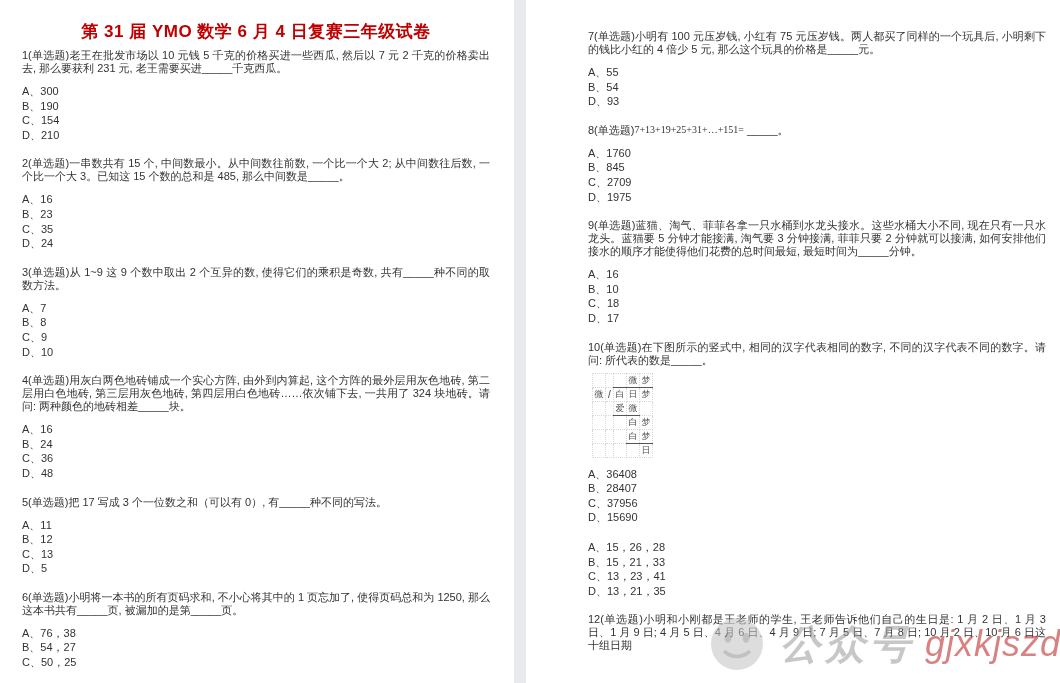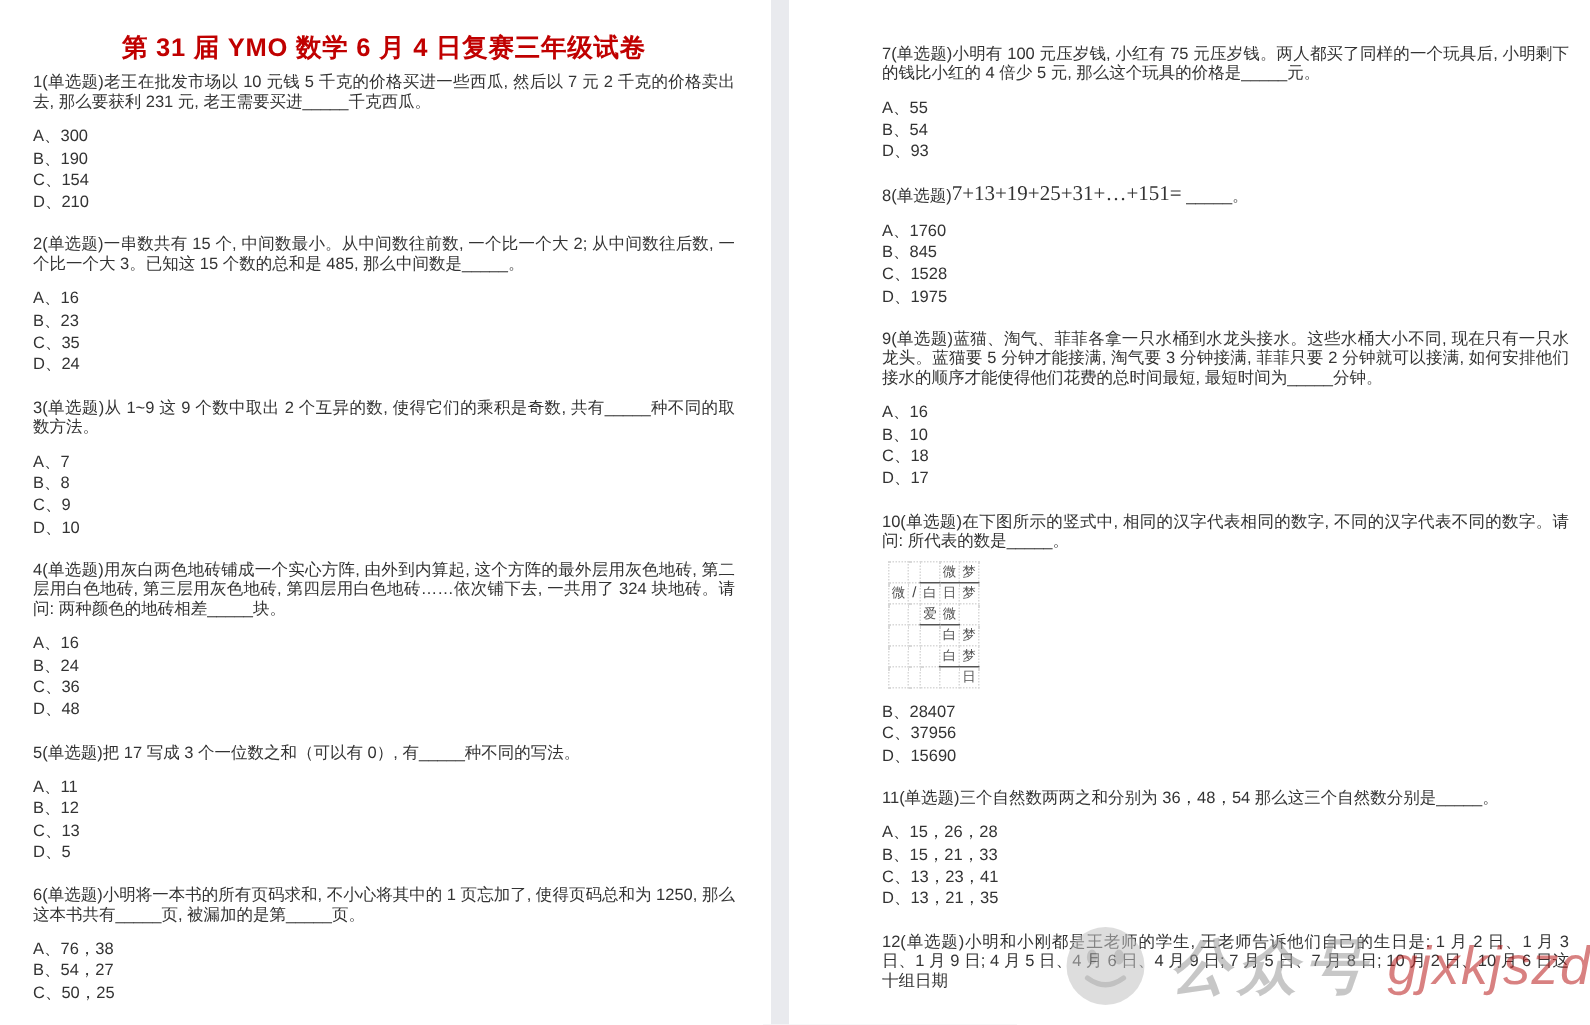--- a/index.html
+++ b/index.html
@@ -39,21 +39,21 @@
   }
   .opts { list-style: none; margin-top: 9px; }
   .opts li {
     font-size: 11px;
     line-height: 14.6px;
     color: #333333;
     white-space: pre;
   }
   .serif {
     font-family: "Liberation Serif", "DejaVu Serif", serif;
-    font-size: 14px;
+    font-size: 10px;
     position: relative; top: -1px;
   }
 
   
   .div-table { border-collapse: collapse; margin: 6px 0 2px 4px; }
   .div-table td {
     width: 13px; height: 13px;
     font-size: 9px; line-height: 13px;
     text-align: center; color: #555555;
     border: 1px dotted #d8d8d8;
@@ -149,21 +149,21 @@
           <li>A、55</li>
           <li>B、54</li>
           <li>D、93</li>
         </ul>
       </div>
       <div class="q-block">
         <p class="q-text"><span>8(单选题)</span><span class="serif">7+13+19+25+31+…+151=</span><span> _____。</span></p>
         <ul class="opts">
           <li>A、1760</li>
           <li>B、845</li>
-          <li>C、1528</li>
+          <li>C、2709</li>
           <li>D、1975</li>
         </ul>
       </div>
       <div class="q-block">
         <p class="q-text">9(单选题)蓝猫、淘气、菲菲各拿一只水桶到水龙头接水。这些水桶大小不同, 现在只有一只水龙头。蓝猫要 5 分钟才能接满, 淘气要 3 分钟接满, 菲菲只要 2 分钟就可以接满, 如何安排他们接水的顺序才能使得他们花费的总时间最短, 最短时间为_____分钟。</p>
         <ul class="opts">
           <li>A、16</li>
           <li>B、10</li>
           <li>C、18</li>
           <li>D、17</li>
@@ -211,27 +211,27 @@
     <tr>
       <td></td>
       <td class="slash"></td>
       <td></td>
       <td></td>
       <td>日</td>
     </tr>
   </tbody>
         </table>
 <ul class="opts">
+          <li>A、36408</li>
           <li>B、28407</li>
           <li>C、37956</li>
           <li>D、15690</li>
         </ul>
       </div>
       <div class="q-block">
-        <p class="q-text">11(单选题)三个自然数两两之和分别为 36，48，54 那么这三个自然数分别是_____。</p>
         <ul class="opts">
           <li>A、15，26，28</li>
           <li>B、15，21，33</li>
           <li>C、13，23，41</li>
           <li>D、13，21，35</li>
         </ul>
       </div>
       <div class="q-block">
         <p class="q-text">12(单选题)小明和小刚都是王老师的学生, 王老师告诉他们自己的生日是: 1 月 2 日、1 月 3 日、1 月 9 日; 4 月 5 日、4 月 6 日、4 月 9 日; 7 月 5 日、7 月 8 日; 10 月 2 日、10 月 6 日这十组日期</p>
       </div>

